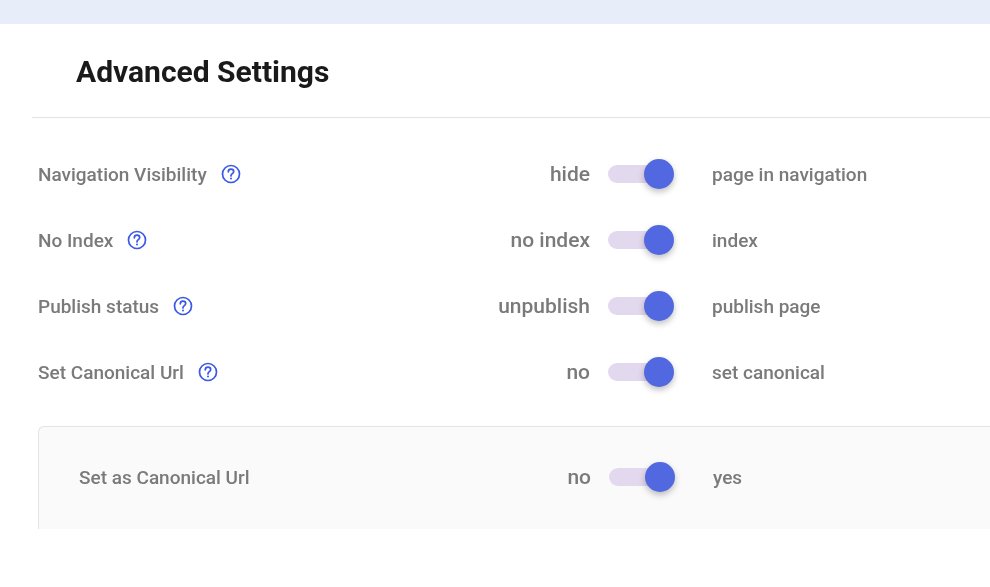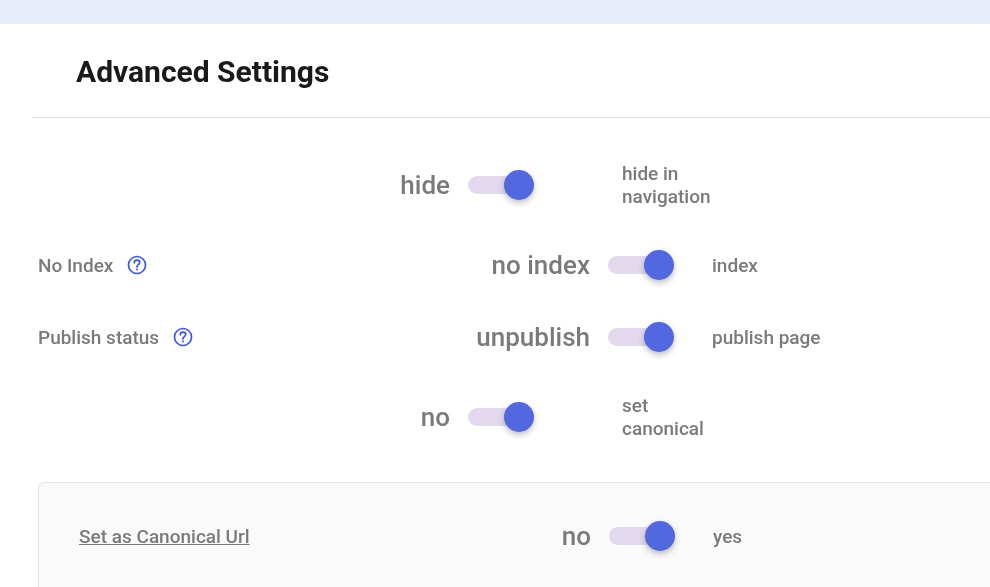--- a/index.html
+++ b/index.html
@@ -49,21 +49,21 @@
       display: inline-flex;
       align-items: center;
       justify-content: center;
       width: 20px;
       height: 20px;
       color: #3a57e8;
       flex-shrink: 0;
     }
     .help-icon svg { display: block; }
     .off-label {
-      font-size: 26px;
+      font-size: 21px;
       font-weight: 500;
       color: #7a7a7a;
       text-align: right;
       padding-right: 18px;
     }
     .on-label {
       font-size: 19px;
       font-weight: 500;
       color: #7a7a7a;
       padding-left: 14px;
@@ -105,39 +105,48 @@
     }
     .sub-row {
       display: grid;
       grid-template-columns: 390px 140px 90px 1fr;
       align-items: center;
     }
     .sub-label {
       font-size: 19px;
       font-weight: 500;
       color: #7a7a7a;
-      text-decoration: underline;
     }
   </style>
 </head>
 <body>
 
 <div class="top-bar"></div>
 
 <div class="content">
   <h1 class="page-title">Advanced Settings</h1>
   <hr class="divider">
 
   <div class="setting-row">
+    <div class="setting-label">
+      <span>Navigation Visibility</span>
+      <span class="help-icon">
+        <svg width="20" height="20" viewBox="0 0 20 20" fill="none">
+            <circle cx="10" cy="10" r="8.5" stroke="currentColor" stroke-width="1.7"></circle>
+            <path d="M7.3 7.8c0-1.5 1.2-2.6 2.7-2.6 1.5 0 2.7 1 2.7 2.4 0 1.1-.6 1.6-1.5 2.2-.8.5-1.2 1-1.2 1.9v.3" stroke="currentColor" stroke-width="1.7" stroke-linecap="round"></path>
+            <circle cx="10" cy="14.6" r="1" fill="currentColor"></circle>
+          </svg>
+      </span>
+    </div>
     <div class="off-label">hide</div>
     <div class="toggle">
       <div class="toggle-track"></div>
       <div class="toggle-knob"></div>
     </div>
-    <div class="on-label">hide in navigation</div>
+    <div class="on-label">page in navigation</div>
   </div>
 
   <div class="setting-row">
     <div class="setting-label">
       <span>No Index</span>
       <span class="help-icon">
         <svg width="20" height="20" viewBox="0 0 20 20" fill="none">
             <circle cx="10" cy="10" r="8.5" stroke="currentColor" stroke-width="1.7"></circle>
             <path d="M7.3 7.8c0-1.5 1.2-2.6 2.7-2.6 1.5 0 2.7 1 2.7 2.4 0 1.1-.6 1.6-1.5 2.2-.8.5-1.2 1-1.2 1.9v.3" stroke="currentColor" stroke-width="1.7" stroke-linecap="round"></path>
             <circle cx="10" cy="14.6" r="1" fill="currentColor"></circle>
@@ -166,20 +175,30 @@
     <div class="off-label">unpublish</div>
     <div class="toggle">
       <div class="toggle-track"></div>
       <div class="toggle-knob"></div>
     </div>
     <div class="on-label">publish page</div>
   </div>
 
 
   <div class="setting-row">
+    <div class="setting-label">
+      <span>Set Canonical Url</span>
+      <span class="help-icon">
+        <svg width="20" height="20" viewBox="0 0 20 20" fill="none">
+            <circle cx="10" cy="10" r="8.5" stroke="currentColor" stroke-width="1.7"></circle>
+            <path d="M7.3 7.8c0-1.5 1.2-2.6 2.7-2.6 1.5 0 2.7 1 2.7 2.4 0 1.1-.6 1.6-1.5 2.2-.8.5-1.2 1-1.2 1.9v.3" stroke="currentColor" stroke-width="1.7" stroke-linecap="round"></path>
+            <circle cx="10" cy="14.6" r="1" fill="currentColor"></circle>
+          </svg>
+      </span>
+    </div>
     <div class="off-label">no</div>
     <div class="toggle">
       <div class="toggle-track"></div>
       <div class="toggle-knob"></div>
     </div>
     <div class="on-label">set canonical</div>
   </div>
 
   <div class="sub-panel">
     <div class="sub-row">

